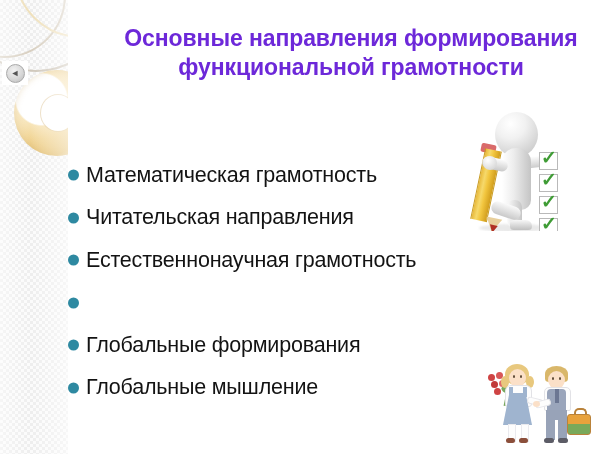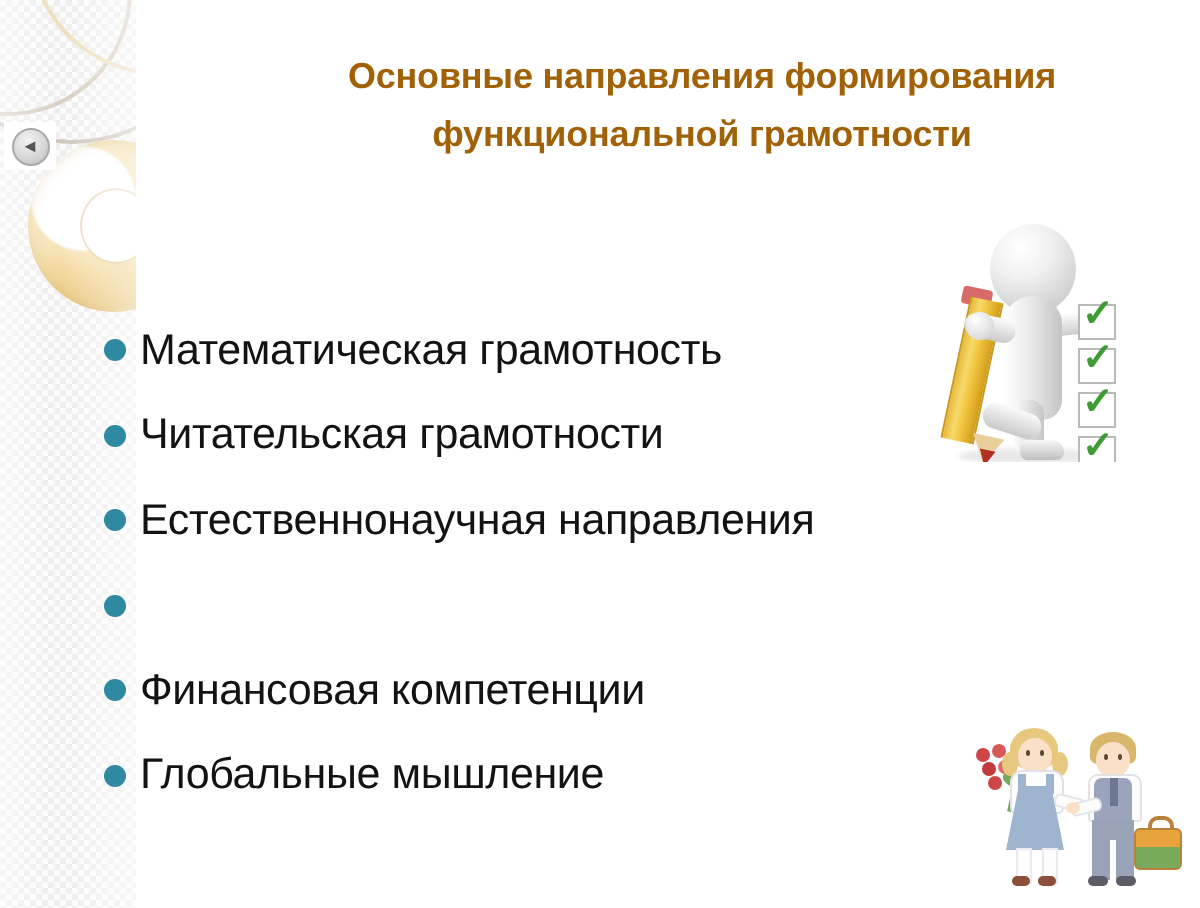--- a/index.html
+++ b/index.html
@@ -119,30 +119,30 @@
   }
 
   
   .title {
     position: absolute;
     left: 108px;
     top: 24px;
     width: 486px;
     text-align: center;
     font-weight: bold;
-    font-size: 18px;
+    font-size: 23px;
     line-height: 29px;
-    color: #a16207;
+    color: #6d28d9;
     letter-spacing: -0.1px;
   }
 
   
   .bullets {
     position: absolute;
-    left: 48px;
+    left: 64px;
     top: 154px;
     width: 470px;
     margin: 0;
     padding: 0;
     list-style: none;
   }
   .bullet-row {
     position: relative;
     height: 42.5px;
     display: flex;
@@ -491,32 +491,32 @@
 
   <div class="title">Основные направления формирования функциональной грамотности</div>
 
   <ul class="bullets">
     <li class="bullet-row">
       <span class="bullet-dot"></span>
       <span class="bullet-text">Математическая грамотность</span>
     </li>
     <li class="bullet-row">
       <span class="bullet-dot"></span>
-      <span class="bullet-text">Читательская грамотности</span>
+      <span class="bullet-text">Читательская направления</span>
     </li>
     <li class="bullet-row">
       <span class="bullet-dot"></span>
-      <span class="bullet-text">Естественнонаучная направления</span>
+      <span class="bullet-text">Естественнонаучная грамотность</span>
     </li>
     <li class="bullet-row">
       <span class="bullet-dot"></span>
     </li>
     <li class="bullet-row">
       <span class="bullet-dot"></span>
-      <span class="bullet-text">Финансовая компетенции</span>
+      <span class="bullet-text">Глобальные формирования</span>
     </li>
     <li class="bullet-row">
       <span class="bullet-dot"></span>
       <span class="bullet-text">Глобальные мышление</span>
     </li>
   </ul>
 
   <div class="fig-pencil">
     <div class="p-shadow"></div>
     <div class="p-arm-r"></div>

